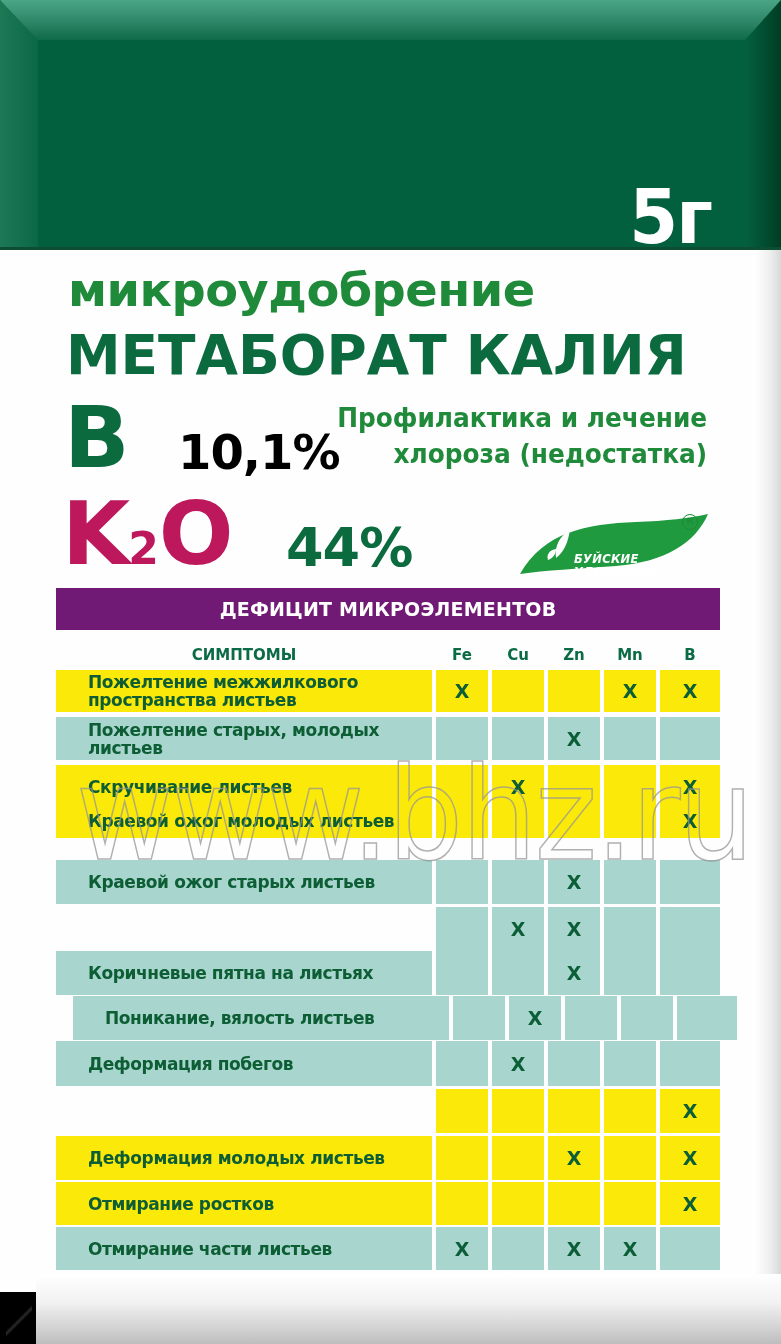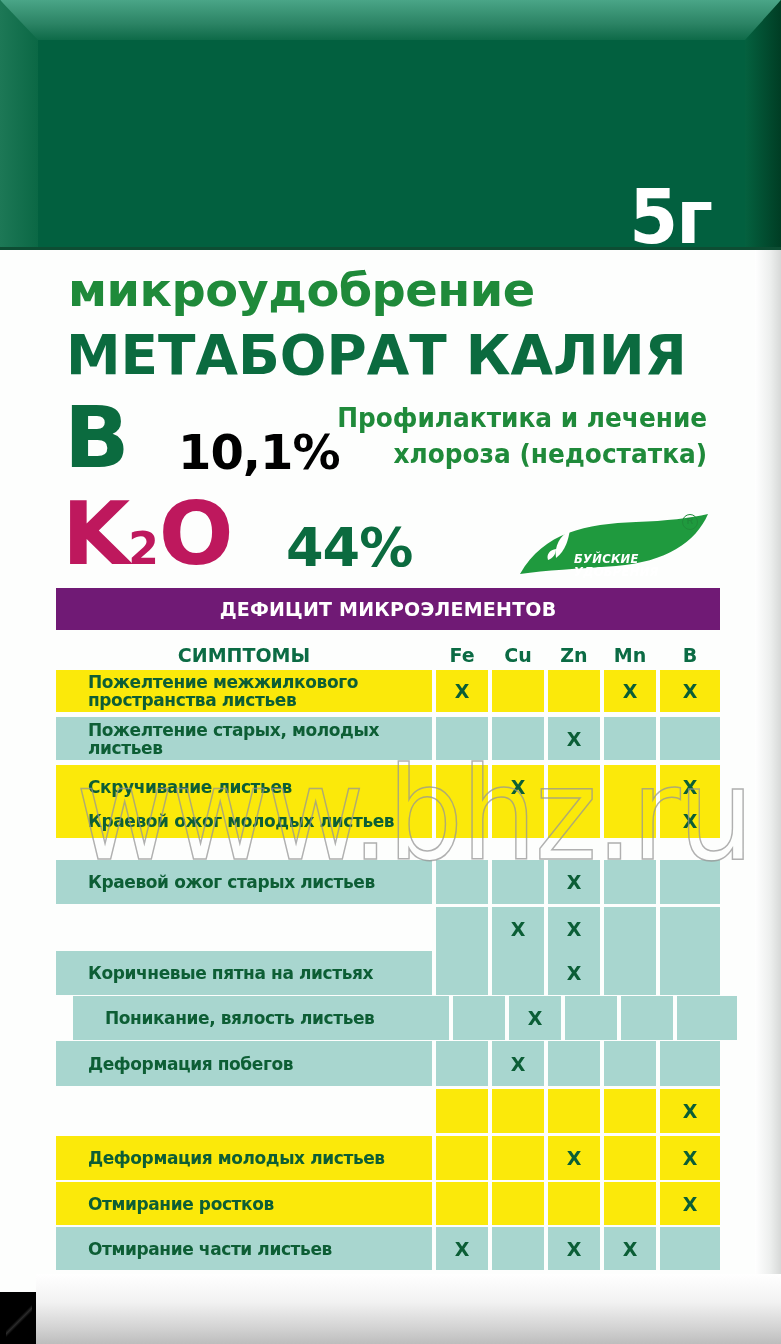--- a/index.html
+++ b/index.html
@@ -120,21 +120,21 @@
     font-family: "DejaVu Sans", sans-serif; font-weight: bold;
     font-size: 19px; line-height: 42px; color: #ffffff; letter-spacing: 0.2px;
   }
 
   
   .table { position: absolute; left: 56px; top: 640px; width: 664px; }
   .thead { position: relative; height: 30px; }
   .th {
     position: absolute; top: 0; height: 30px; text-align: center;
     font-family: "DejaVu Sans", sans-serif; font-weight: bold;
-    font-size: 19px; line-height: 30px; color: #0b6b44;
+    font-size: 15px; line-height: 30px; color: #0b6b44;
   }
   .row { position: absolute; left: 0; width: 664px; border-radius: 20px; }
   .cell { position: absolute; top: 0; height: 100%; }
   .row.yellow .cell { background: #fbe90a; }
   .row.teal .cell { background: #a8d6cf; }
   .cell.sym {
     left: 0; width: 376px; padding-left: 32px;
     display: flex; align-items: center;
     font-family: "DejaVu Sans", sans-serif; font-weight: bold;
     font-size: 17px; line-height: 18px; color: #0d5e35;

